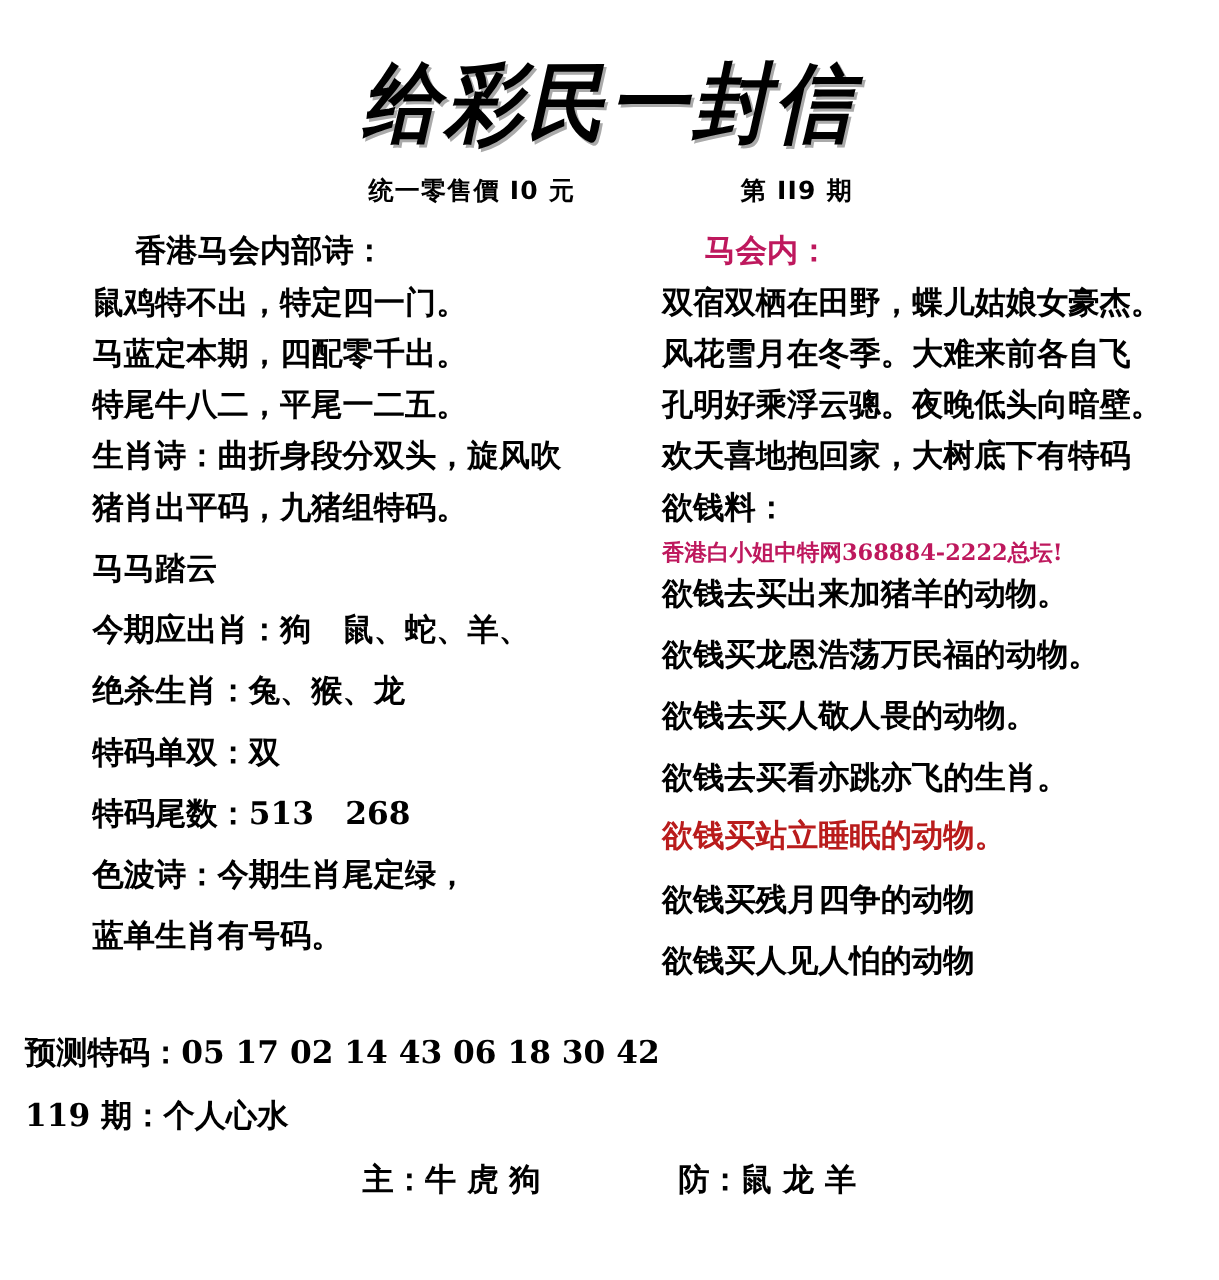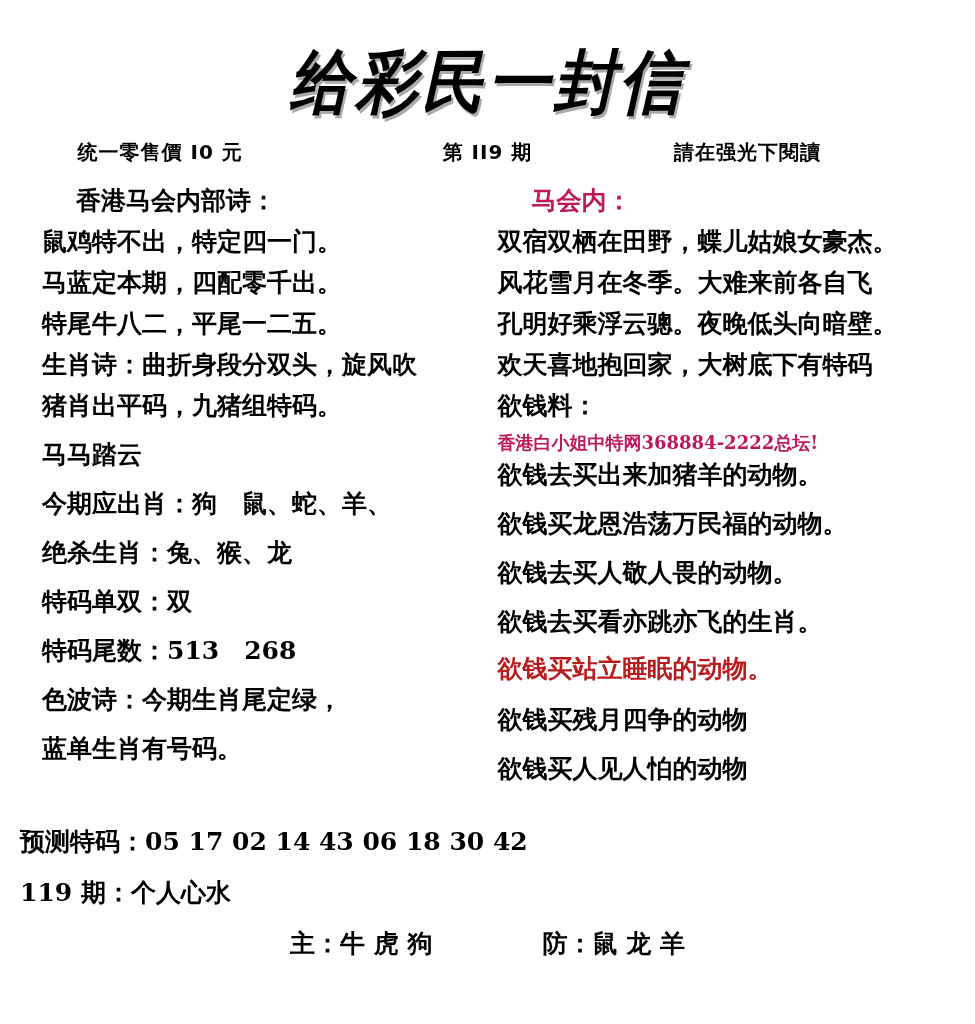--- a/index.html
+++ b/index.html
@@ -44,21 +44,21 @@
     display: flex;
     justify-content: center;
     align-items: baseline;
     gap: 0px;
     margin-top: 28px;
     font-family: "DejaVu Sans", sans-serif;
     font-weight: bold;
     font-size: 20px;
     letter-spacing: 1px;
   }
-  .subbar .s1 { width: 300px; text-align: left; }
+  .subbar .s1 { width: 300px; text-align: center; }
   .subbar .s2 { width: 220px; text-align: center; }
   .subbar .s3 { width: 300px; text-align: center; }
 
   
   .columns {
     display: flex;
     margin-top: 22px;
     padding: 0 18px 0 22px;
     box-sizing: border-box;
   }
@@ -69,20 +69,21 @@
   .col-left { padding-left: 20px; }
   .col-right { padding-left: 8px; }
 
   .line {
     font-size: 25px;
     font-weight: bold;
     line-height: 1.0;
     margin-bottom: 16px;
     white-space: pre;
     font-family: "DejaVu Serif", serif;
+    margin-left: 32px;
   }
   .line.indent { padding-left: 34px; }
   .line.ghost { color: #be185d; }
   .line.vfaded { color: #b91c1c; font-family: Liberation Mono, monospace; }
 
   
   .gap-sm { height: 8px; }
 
   
   .footer {
@@ -118,21 +119,20 @@
 </head>
 <body>
 
 <div class="page">
 
   <div class="masthead">
     <div class="masthead-title">给彩民一封信</div>
     <div class="subbar">
       <span class="s1">统一零售價 I0 元</span>
       <span class="s2">第 II9 期</span>
-      <span class="s3">請在强光下閱讀</span>
     </div>
   </div>
 
   <div class="columns">
 
     <div class="col col-left">
       <div class="line indent">香港马会内部诗：</div>
       <div class="line">鼠鸡特不出，特定四一门。</div>
       <div class="line">马蓝定本期，四配零千出。</div>
       <div class="line">特尾牛八二，平尾一二五。</div>

